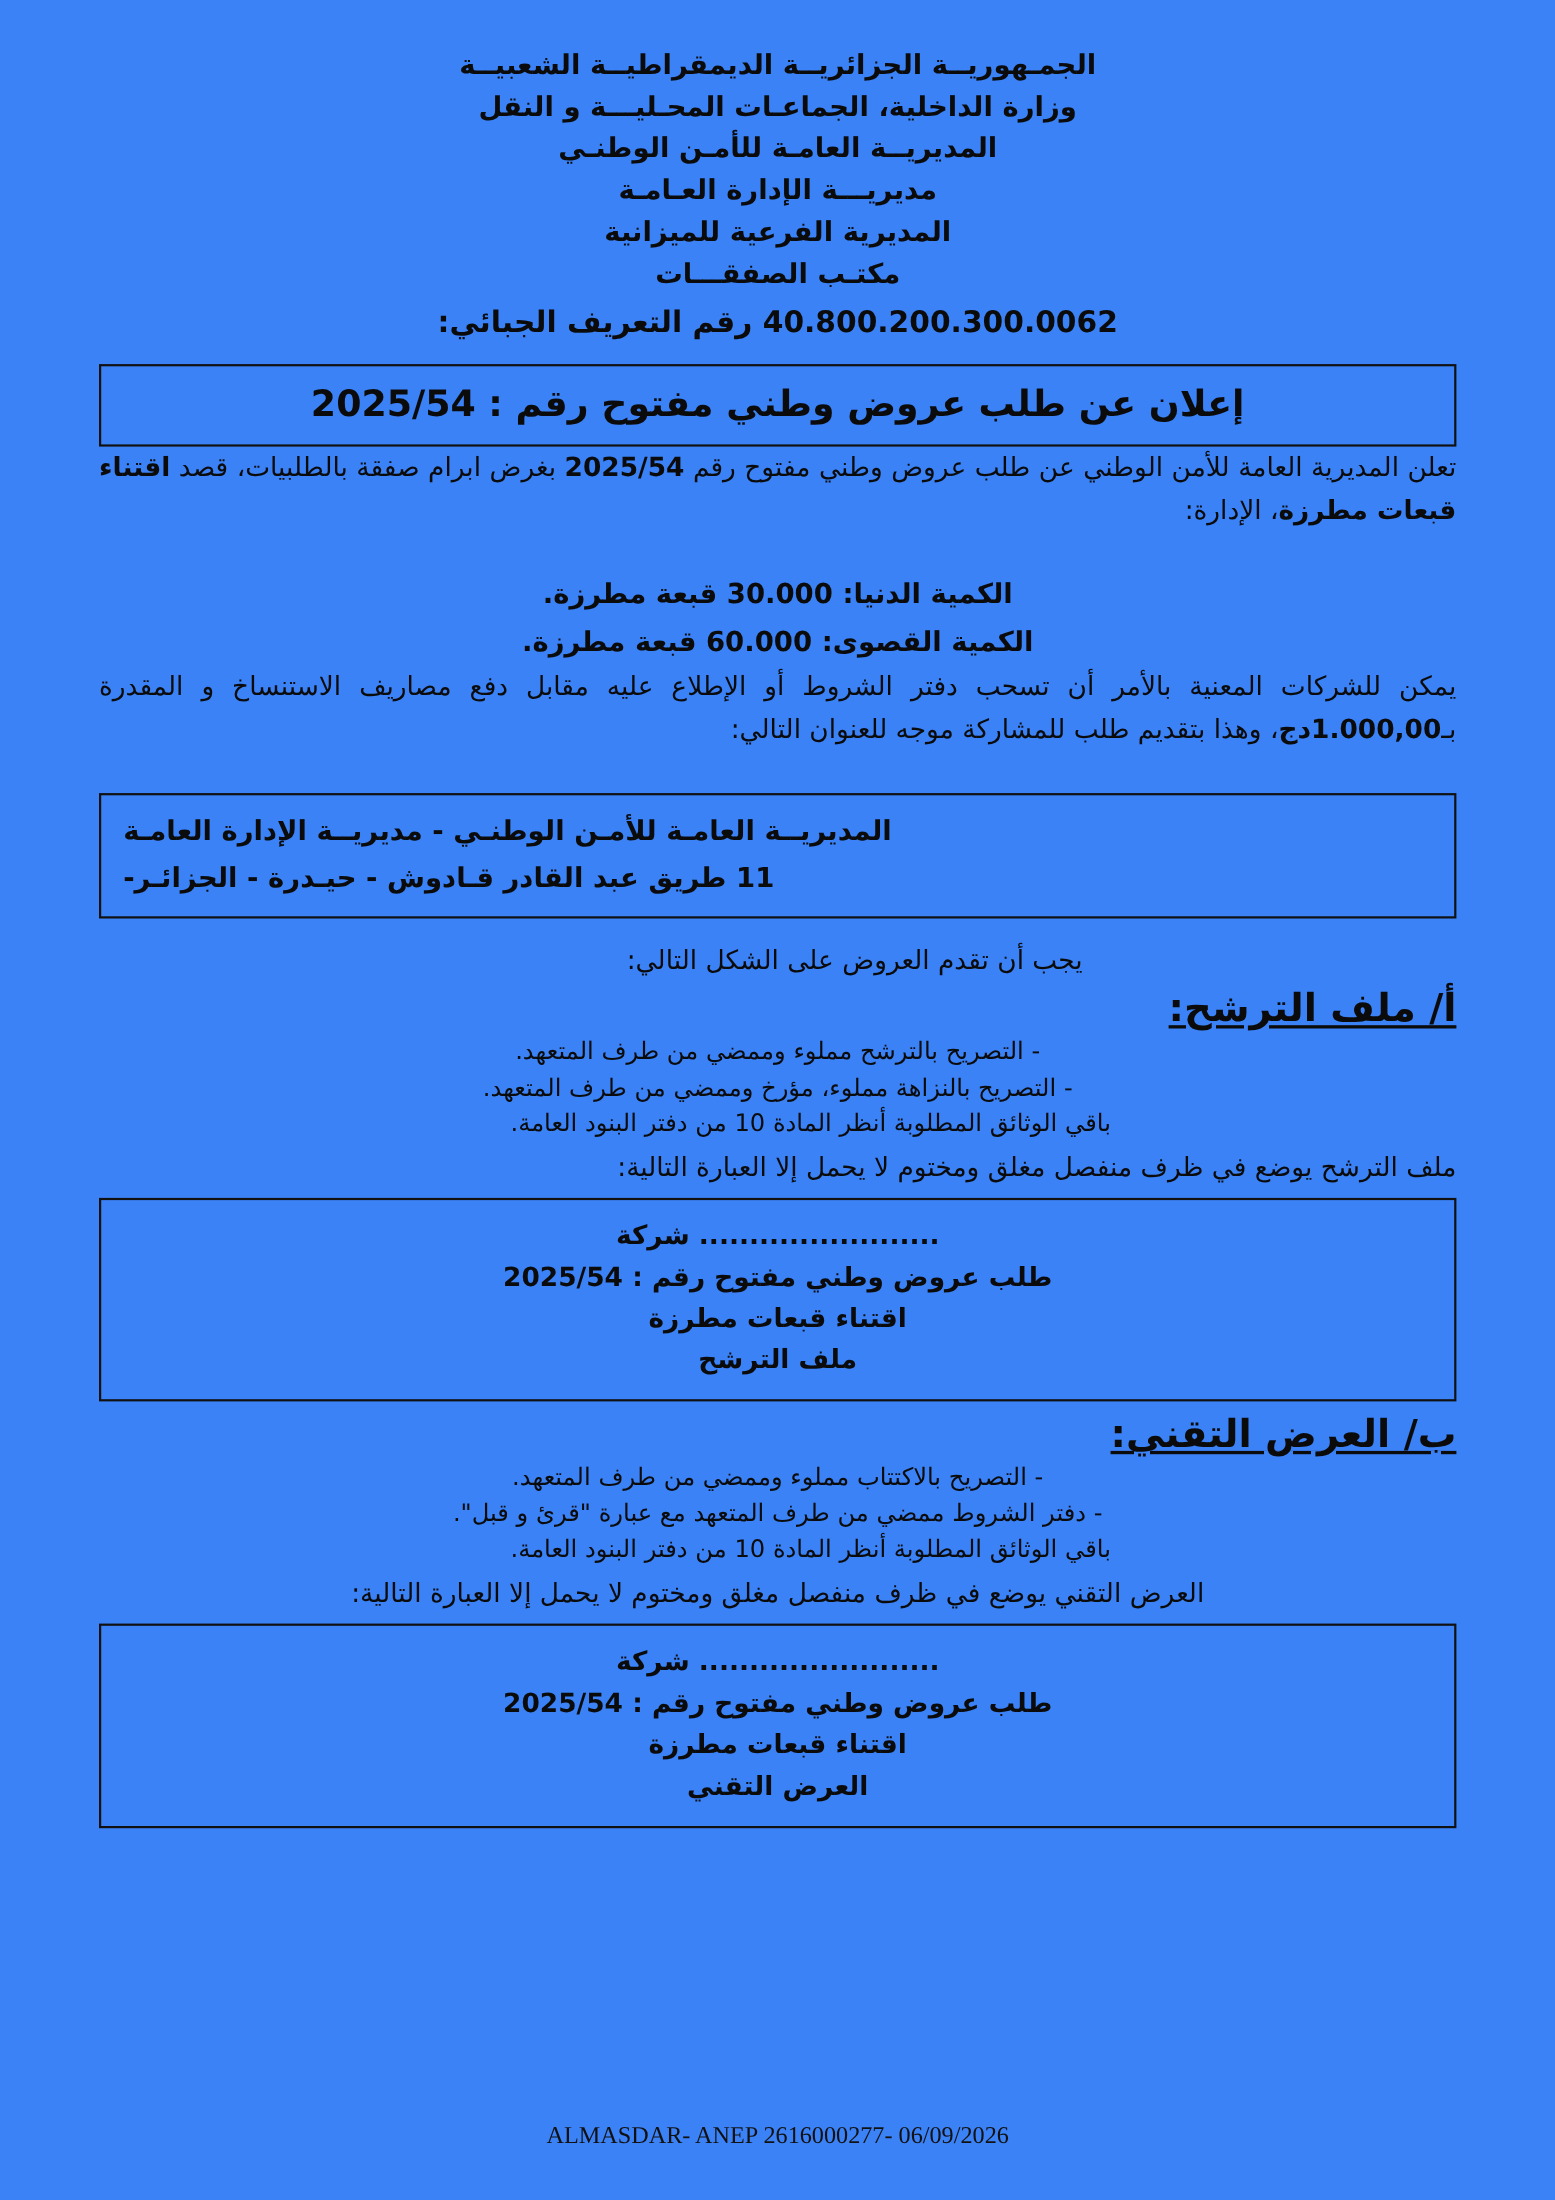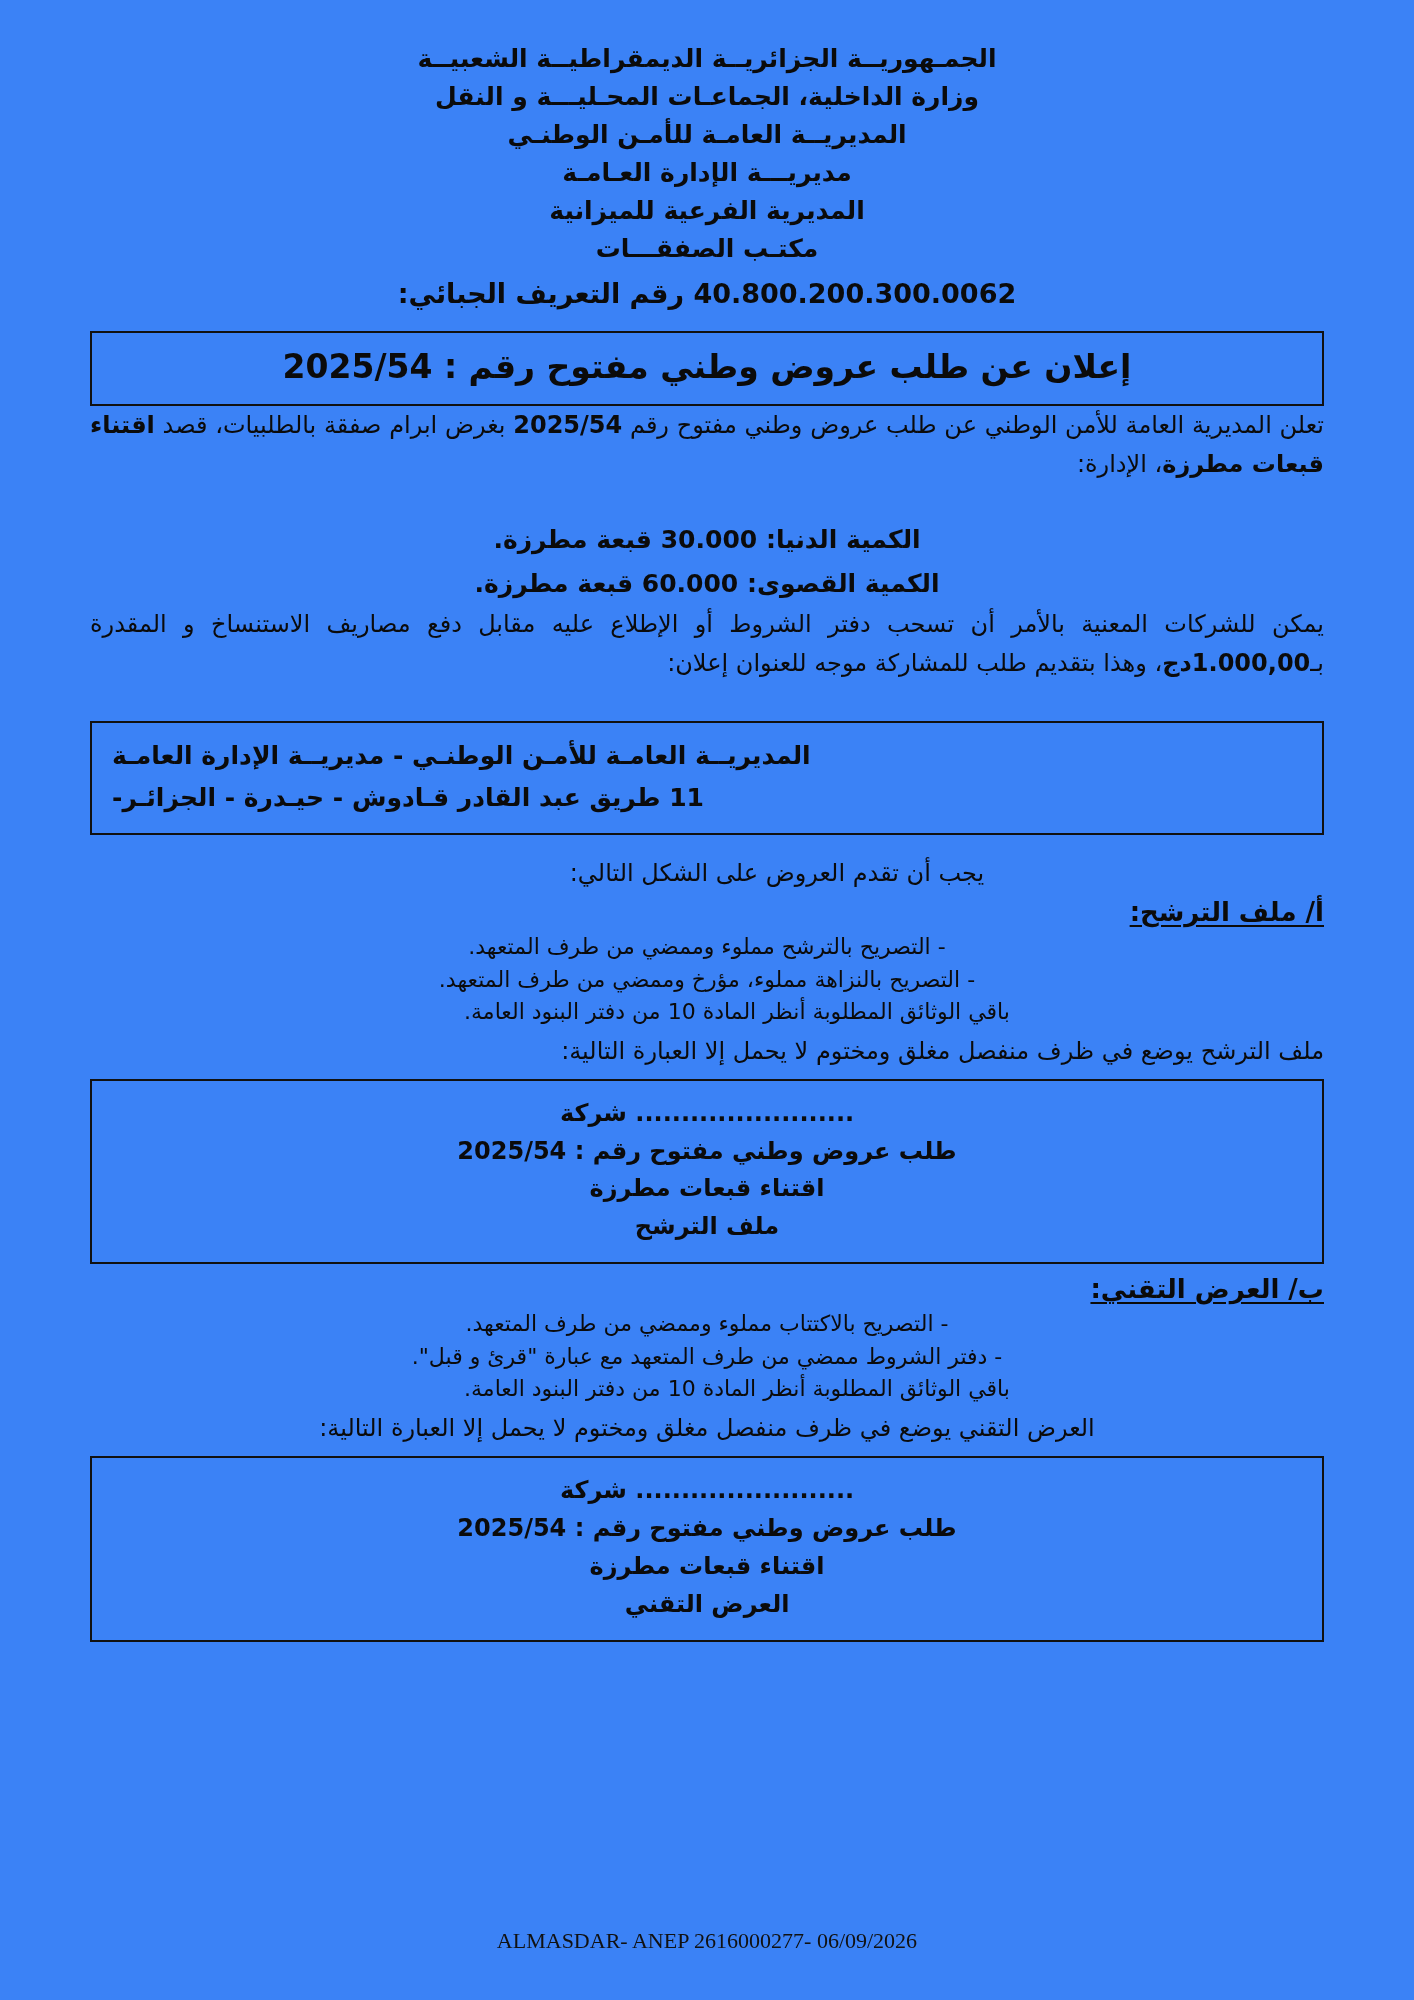--- a/index.html
+++ b/index.html
@@ -98,21 +98,21 @@
 
   .lead-line {
     margin-top: 24px;
     font-size: 24px;
     text-align: center;
     padding-left: 140px;
   }
 
   .sec-head {
     margin-top: 10px;
-    font-size: 26px;
+    font-size: 35px;
     font-weight: bold;
     text-align: right;
     text-decoration: underline;
     text-underline-offset: 4px;
   }
 
   ul.bullets {
     list-style: none;
     margin: 4px 0 0 0;
     padding: 0;
@@ -185,21 +185,21 @@
     <p class="para para-intro">
       <span>تعلن المديرية العامة للأمن الوطني عن طلب عروض وطني مفتوح رقم </span><span class="b">2025/54</span><span> بغرض ابرام صفقة بالطلبيات، قصد </span><span class="b">اقتناء قبعات مطرزة</span><span>، الإدارة:</span>
     </p>
 
     <div class="qty-block">
       <span class="q">الكمية الدنيا: 30.000 قبعة مطرزة.</span>
       <span class="q">الكمية القصوى: 60.000 قبعة مطرزة.</span>
     </div>
 
     <p class="para para-fee">
-      <span>يمكن للشركات المعنية بالأمر أن تسحب دفتر الشروط أو الإطلاع عليه مقابل دفع مصاريف الاستنساخ و المقدرة بـ</span><span class="b">1.000,00دج</span><span>، وهذا بتقديم طلب للمشاركة موجه للعنوان إعلان:</span>
+      <span>يمكن للشركات المعنية بالأمر أن تسحب دفتر الشروط أو الإطلاع عليه مقابل دفع مصاريف الاستنساخ و المقدرة بـ</span><span class="b">1.000,00دج</span><span>، وهذا بتقديم طلب للمشاركة موجه للعنوان التالي:</span>
     </p>
 
     <div class="frame addr-box">
       <span class="a">المديريــة العامـة للأمـن الوطنـي - مديريــة الإدارة العامـة</span>
       <span class="a">11 طريق عبد القادر قـادوش - حيـدرة - الجزائـر-</span>
     </div>
 
     <div class="lead-line">يجب أن تقدم العروض على الشكل التالي:</div>
 
     <div class="sec-head">أ/ ملف الترشح:</div>

